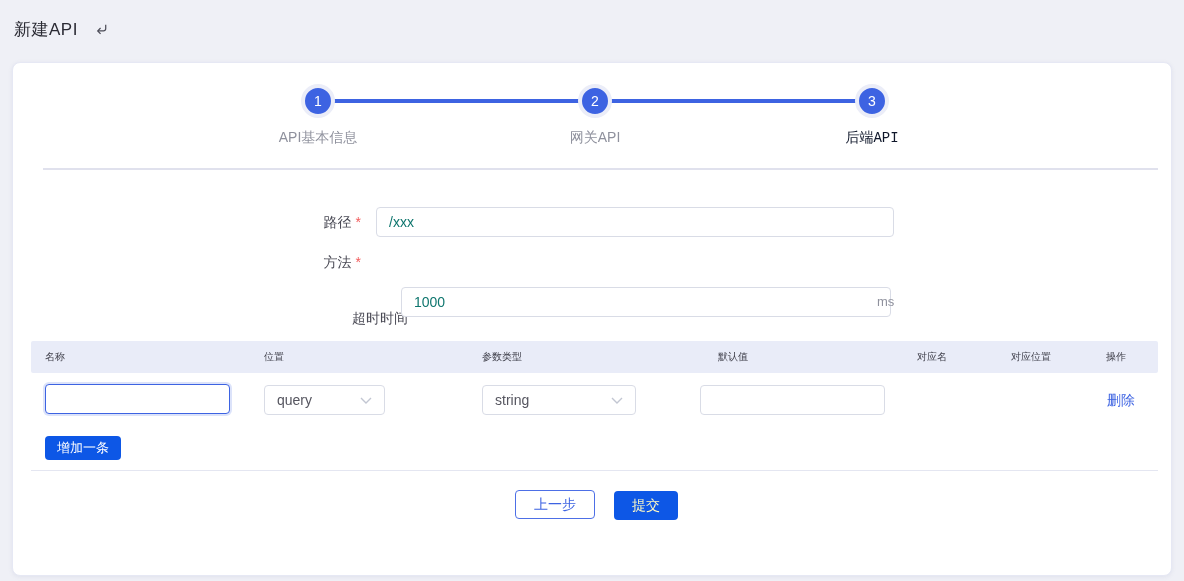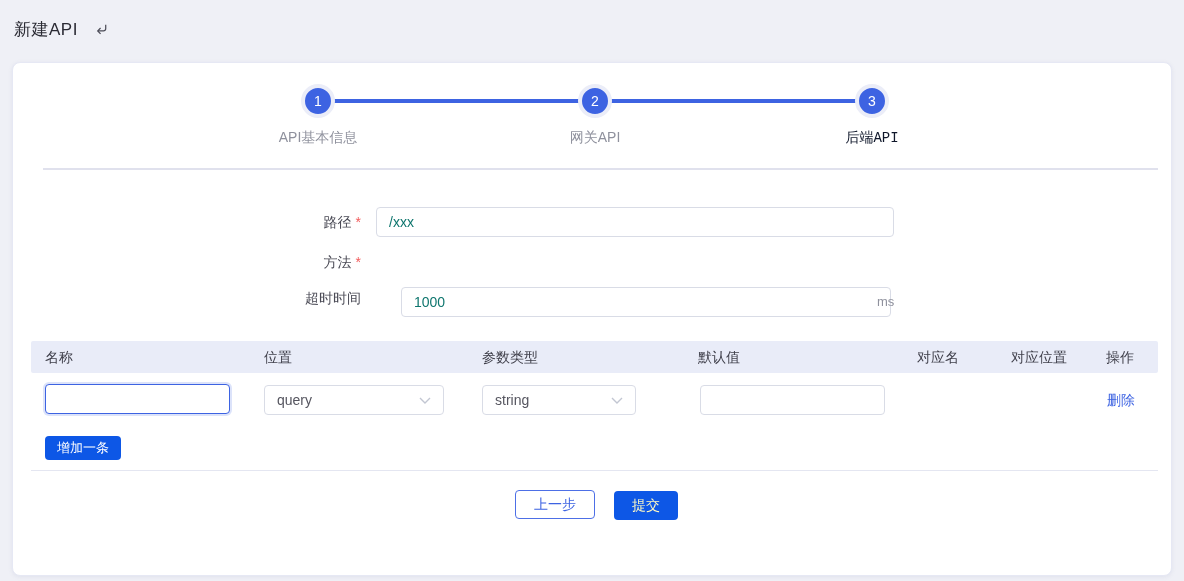--- a/index.html
+++ b/index.html
@@ -45,21 +45,21 @@
     position: absolute; height: 30px; border: 1px solid #D9DCE6; border-radius: 4px;
     background: #fff; display: flex; align-items: center; padding: 0 12px;
     font-size: 14px; color: #55555F; cursor: pointer;
   }
   .select-box .chev { margin-left: auto; display: inline-flex; }
   .suffix-text { position: absolute; line-height: 30px; font-size: 13px; color: #8F919D; text-align: center; }
 
   
   .params-table { position: absolute; left: 18px; top: 278px; width: 1127px; height: 130px; border-bottom: 1px solid #E4E6F1; }
   .params-head { position: absolute; left: 0; top: 0; width: 100%; height: 32px; background: #E9ECF8; border-radius: 2px; }
-  .col-h { position: absolute; top: 0; line-height: 32px; font-size: 14px; color: #3F3F4A; white-space: nowrap; }
+  .col-h { position: absolute; top: 0; line-height: 32px; font-size: 10px; color: #3F3F4A; white-space: nowrap; }
   .link-btn { position: absolute; font-size: 14px; color: #3D63E2; cursor: pointer; }
   .small-btn {
     position: absolute; left: 14px; top: 95px; height: 24px; padding: 0 12px;
     background: #0D57E6; color: #fff; font-size: 13px; border: none; border-radius: 4px; cursor: pointer;
     font-family: "Liberation Sans", "DejaVu Sans", sans-serif;
   }
 
   
   .btn-secondary {
     position: absolute; left: 502px; top: 427px; width: 80px; height: 29px;
@@ -110,40 +110,40 @@
 
   <div class="form-label" style="top:144px;">
     <span>路径</span><span class="required-mark">*</span>
   </div>
   <input class="text-input" style="left: 363px; top: 144px; width: 518px;" value="/xxx">
 
   <div class="form-label" style="top:184px;">
     <span>方法</span><span class="required-mark">*</span>
   </div>
 
-  <div class="form-label" style="top:220px;">
+  <div class="form-label" style="top:240px;margin-left:47px;">
     <span>超时时间</span>
   </div>
   <input class="text-input" style="left: 363px; top: 224px; width: 490px; margin-left: 25px;" value="1000">
   <span class="suffix-text" style="left:864px;top:224px;">ms</span>
 
   <div class="params-table">
     <div class="params-head">
       <span class="col-h" style="left:14px;">名称</span>
       <span class="col-h" style="left:233px;">位置</span>
       <span class="col-h" style="left:451px;">参数类型</span>
-      <span class="col-h" style="left:667px;text-align:right;">默认值</span>
+      <span class="col-h" style="left:687px;text-align:right;">默认值</span>
       <span class="col-h" style="left:886px;">对应名</span>
       <span class="col-h" style="left:980px;">对应位置</span>
       <span class="col-h" style="left:1075px;">操作</span>
     </div>
 
     <input class="text-input focused" style="left: 14px; top: 43px; width: 185px;" value="">
 
-    <div class="select-box" style="left:233px;top:44px;width:180px;">
+    <div class="select-box" style="left:233px;top:44px;width:121px;">
       <span>query</span>
       <span class="chev">
         <svg width="12" height="7" viewBox="0 0 12 7">
             <path d="M1 1 L6 6 L11 1" stroke="#C2C6D2" stroke-width="1.4" fill="none"></path>
           </svg>
       </span>
     </div>
 
     <div class="select-box" style="left:451px;top:44px;width:154px;">
       <span>string</span>

